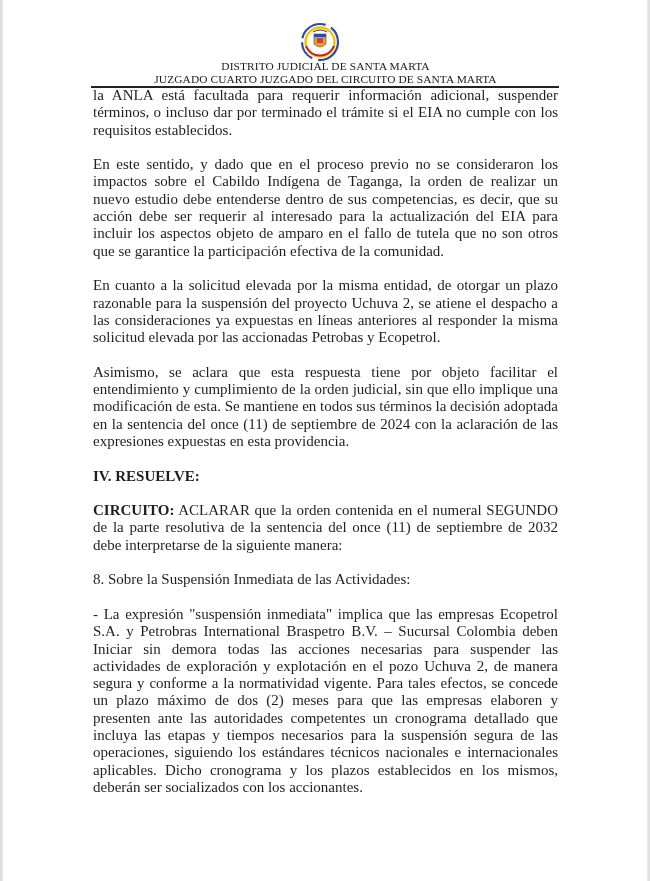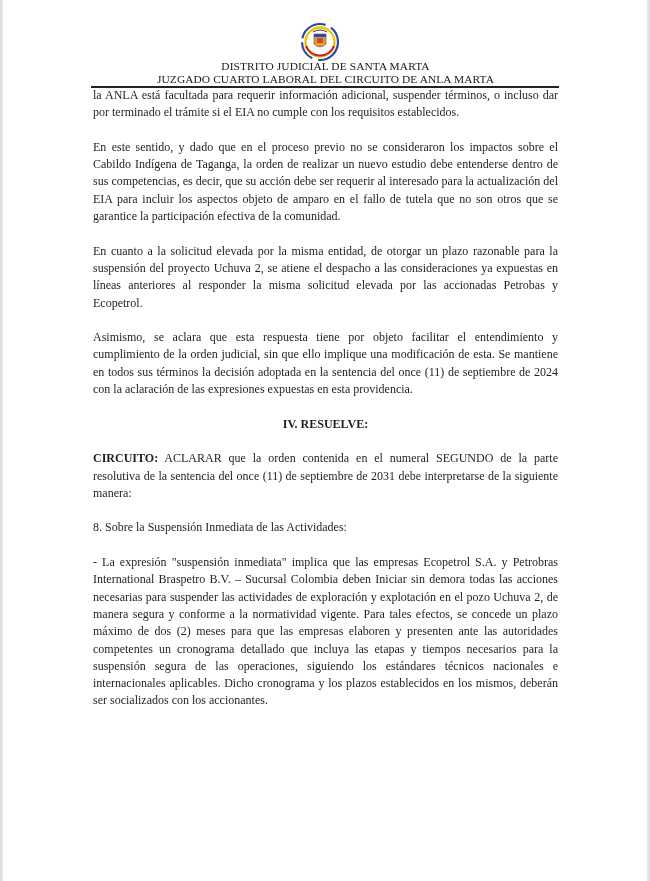--- a/index.html
+++ b/index.html
@@ -55,30 +55,29 @@
       width: 468px;
       height: 2px;
       background: #222;
     }
     .body-text {
       position: absolute;
       top: 87px;
       left: 0;
       width: 465px;
       font-family: "Liberation Serif", "DejaVu Serif", serif;
-      font-size: 12px;
+      font-size: 15px;
       line-height: 17.3px;
       text-align: justify;
       color: #1f1f1f;
     }
     .body-text p {
       margin: 0 0 17.3px 0;
     }
     .section-title {
-      text-align: center;
       font-weight: bold;
       margin: 0 0 17.3px 0;
     }
     .bold { font-weight: bold; }
   </style>
 </head>
 <body>
 
 <div class="edge-left"></div>
 <div class="edge-right"></div>
@@ -92,31 +91,31 @@
       <path d="M7 24 A15 15 0 0 0 35 24" fill="none" stroke="#c8202a" stroke-width="2"></path>
       <path d="M15 12 L27 12 L27 22 Q21 28 15 22 Z" fill="#d9a23a" stroke="#6b4a1a" stroke-width="0.6"></path>
       <rect x="15" y="12" width="12" height="3" fill="#2b4aa8"></rect>
       <path d="M14 10 Q21 6 28 10" fill="none" stroke="#333" stroke-width="1"></path>
       <rect x="18" y="16" width="6" height="5" fill="#c8202a" opacity="0.7"></rect>
     </svg>
   </div>
 
   <div class="header">
     <div>DISTRITO JUDICIAL DE SANTA MARTA</div>
-    <div>JUZGADO CUARTO LABORAL DEL CIRCUITO DE ANLA MARTA</div>
+    <div>JUZGADO CUARTO JUZGADO DEL CIRCUITO DE SANTA MARTA</div>
   </div>
   <div class="header-rule"></div>
 
   <div class="body-text">
     <p>la ANLA está facultada para requerir información adicional, suspender términos, o incluso dar por terminado el trámite si el EIA no cumple con los requisitos establecidos.</p>
     <p>En este sentido, y dado que en el proceso previo no se consideraron los impactos sobre el Cabildo Indígena de Taganga, la orden de realizar un nuevo estudio debe entenderse dentro de sus competencias, es decir, que su acción debe ser requerir al interesado para la actualización del EIA para incluir los aspectos objeto de amparo en el fallo de tutela que no son otros que se garantice la participación efectiva de la comunidad.</p>
     <p>En cuanto a la solicitud elevada por la misma entidad, de otorgar un plazo razonable para la suspensión del proyecto  Uchuva 2, se atiene el despacho a las consideraciones ya expuestas en líneas anteriores al responder la misma solicitud elevada por las accionadas Petrobas y Ecopetrol.</p>
     <p>Asimismo, se aclara que esta respuesta tiene por objeto facilitar el entendimiento y cumplimiento de la orden judicial, sin que ello implique una modificación de esta. Se mantiene en todos sus términos la decisión adoptada en la sentencia del once (11) de septiembre de 2024 con la aclaración de las expresiones expuestas en esta providencia.</p>
 
     <div class="section-title">IV. RESUELVE:</div>
 
-    <p><span class="bold">CIRCUITO:</span><span> ACLARAR que la orden contenida en el numeral SEGUNDO de la parte resolutiva de la sentencia del once (11) de septiembre de 2031 debe interpretarse de la siguiente manera:</span></p>
+    <p><span class="bold">CIRCUITO:</span><span> ACLARAR que la orden contenida en el numeral SEGUNDO de la parte resolutiva de la sentencia del once (11) de septiembre de 2032 debe interpretarse de la siguiente manera:</span></p>
 
     <p style="text-align:left;">8. Sobre la Suspensión Inmediata de las Actividades:</p>
 
     <p>- La expresión "suspensión inmediata" implica que las empresas Ecopetrol S.A. y Petrobras International Braspetro B.V. – Sucursal Colombia deben Iniciar sin demora todas las acciones necesarias para suspender las actividades de exploración y explotación en el pozo Uchuva 2, de manera segura y conforme a la normatividad vigente. Para tales efectos, se concede un plazo máximo de dos (2) meses para que las empresas elaboren y presenten ante las autoridades competentes un cronograma detallado que incluya las etapas y tiempos necesarios para la suspensión segura de las operaciones, siguiendo los estándares técnicos nacionales e internacionales aplicables. Dicho cronograma y los plazos establecidos en los mismos, deberán ser socializados con los accionantes.</p>
   </div>
 </div>
 
 </body></html>

